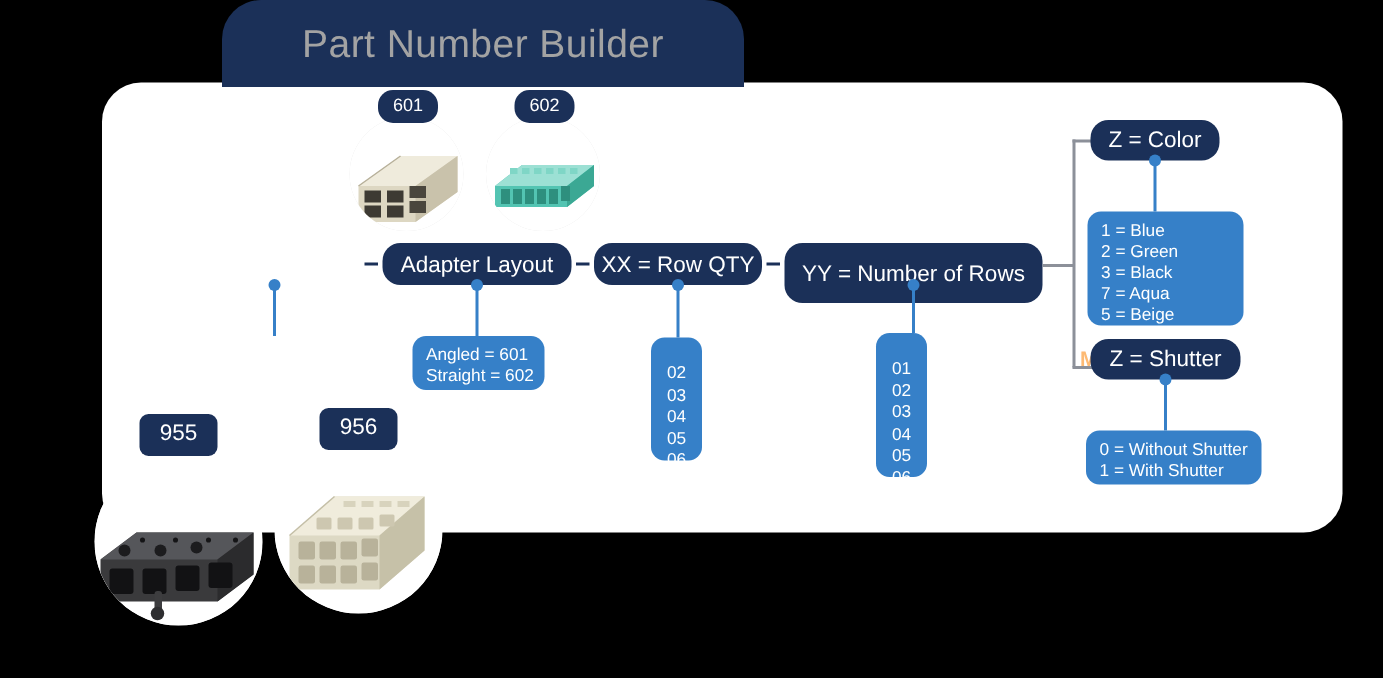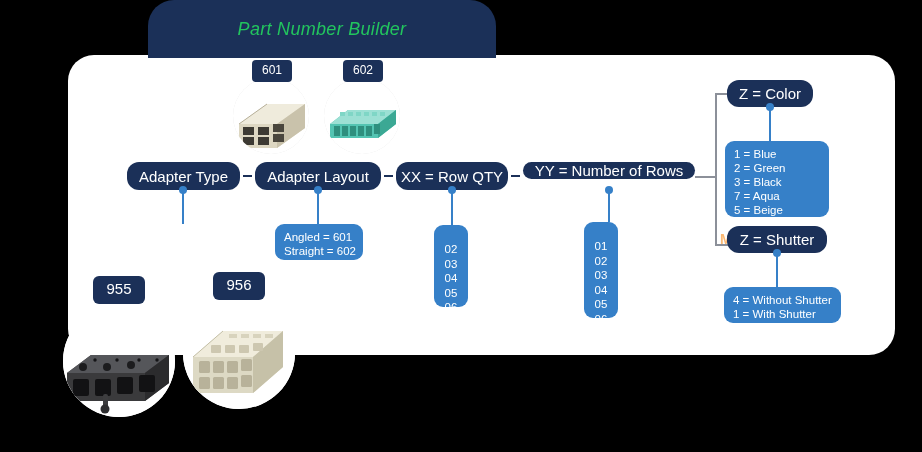--- a/index.html
+++ b/index.html
@@ -43,25 +43,24 @@
     width: 348px;
     height: 58px;
     background: #1b3058;
     border-top-left-radius: 26px;
     border-top-right-radius: 26px;
     display: flex;
     align-items: center;
     justify-content: center;
   }
   .title-tab .title-text {
-    color: #22c55e;
-    font-size: 18px;
+    color: #a3a3a3;
+    font-size: 26px;
     letter-spacing: 0.3px;
     font-weight: 400;
-    font-style: italic;
   }
 
   
   .pill {
     position: absolute;
     background: #1b3058;
     border-radius: 12px;
     color: #ffffff;
     display: flex;
     align-items: center;
@@ -141,21 +140,21 @@
     padding-left: 48px;
   }
 
   
   .badge {
     position: absolute;
     background: #1b3058;
     color: #ffffff;
     font-size: 12px;
     text-align: center;
-    border-radius: 4px;
+    border-radius: 10px;
     padding: 3px 0 5px 0;
     box-sizing: border-box;
   }
   .badge-lg {
     position: absolute;
     background: #1b3058;
     color: #ffffff;
     font-size: 15px;
     text-align: center;
     border-radius: 6px;
@@ -229,36 +228,33 @@
           <rect x="46" y="14" width="5" height="4"></rect>
           <rect x="54" y="14" width="5" height="4"></rect>
         </g>
       </g>
     </svg>
   </div>
   <div class="badge" style="left:343px; top:60px; width:40px;">
     <span>602</span>
   </div>
 
-  <div class="pill" style="left:127px; top:162px; width:113px; height:28px;">
-    <span>Adapter Type</span>
-  </div>
   <div class="dash" style="left:243px; top:175px;"></div>
 
   <div class="pill" style="left:255px; top:162px; width:126px; height:28px;">
     <span>Adapter Layout</span>
   </div>
   <div class="dash" style="left:384px; top:175px;"></div>
 
   <div class="pill" style="left:396px; top:162px; width:112px; height:28px;">
     <span>XX = Row QTY</span>
   </div>
   <div class="dash" style="left:511px; top:175px;"></div>
 
-  <div class="pill" style="left:523px; top:162px; width:172px; height:17px;">
+  <div class="pill" style="left:523px; top:162px; width:172px; height:40px;">
     <span>YY = Number of Rows</span>
   </div>
 
   <div class="dot" style="left:179px; top:186px;"></div>
   <div class="vline" style="left:182px; top:190px; height:34px;"></div>
 
   <div class="dot" style="left:314px; top:186px;"></div>
   <div class="vline" style="left:317px; top:190px; height:34px;"></div>
 
   <div class="dot" style="left:448px; top:186px;"></div>
@@ -315,21 +311,21 @@
   <div class="side-label" style="left:672px; top:231px;">
     <span>MPO</span>
   </div>
   <div class="pill" style="left:727px; top:226px; width:100px; height:27px;">
     <span>Z = Shutter</span>
   </div>
   <div class="dot" style="left:773px; top:249px;"></div>
   <div class="vline" style="left:776px; top:253px; height:34px;"></div>
 
   <div class="panel" style="left:724px; top:287px; width:117px; height:36px;">
-    <span class="row">4 = Without Shutter</span>
+    <span class="row">0 = Without Shutter</span>
     <span class="row">1 = With Shutter</span>
   </div>
 
   <div class="photo" style="left:63px; top:305px; width:112px; height:112px;">
     <svg width="112" height="112" viewBox="0 0 112 112">
       <rect x="0" y="0" width="112" height="112" fill="#ffffff"></rect>
       <g transform="translate(2,30)">
         <polygon points="2,38 26,20 104,20 104,48 80,66 2,66" fill="#3a3a3c"></polygon>
         <polygon points="2,38 26,20 104,20 80,38" fill="#55565a"></polygon>
         <polygon points="80,38 104,20 104,48 80,66" fill="#2b2b2d"></polygon>

